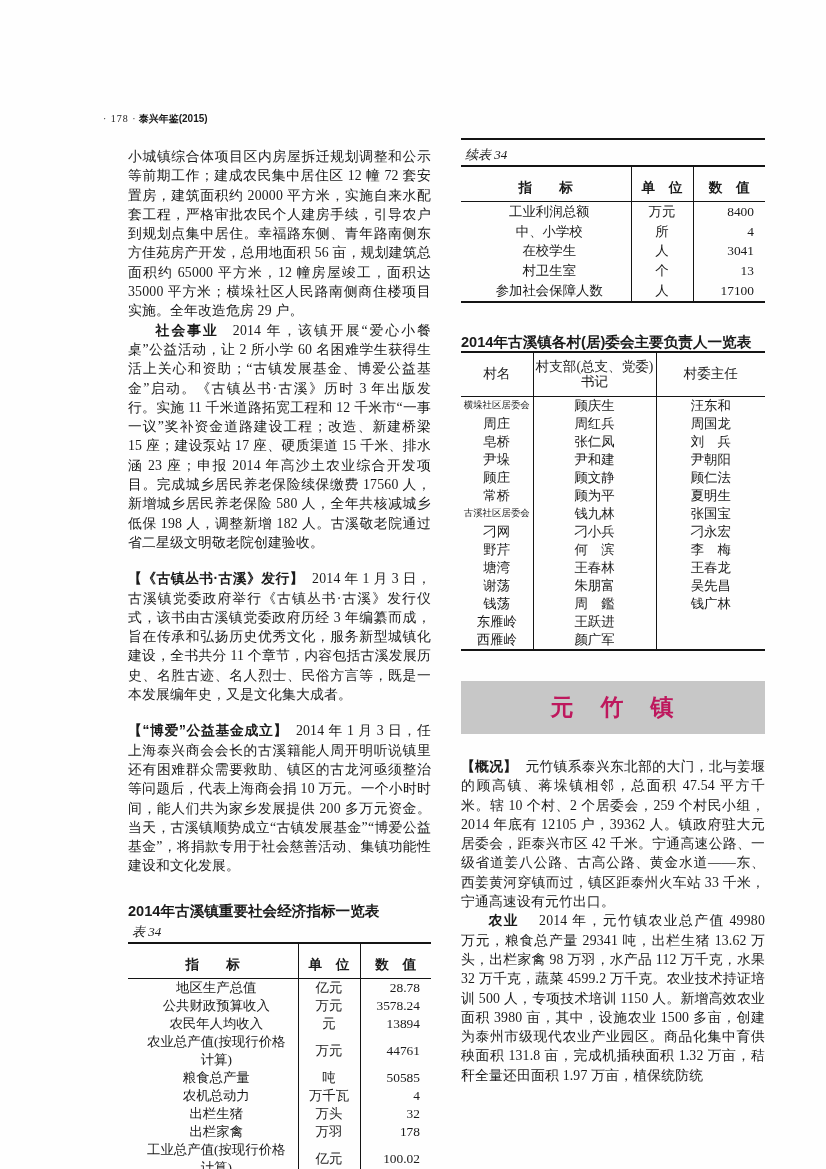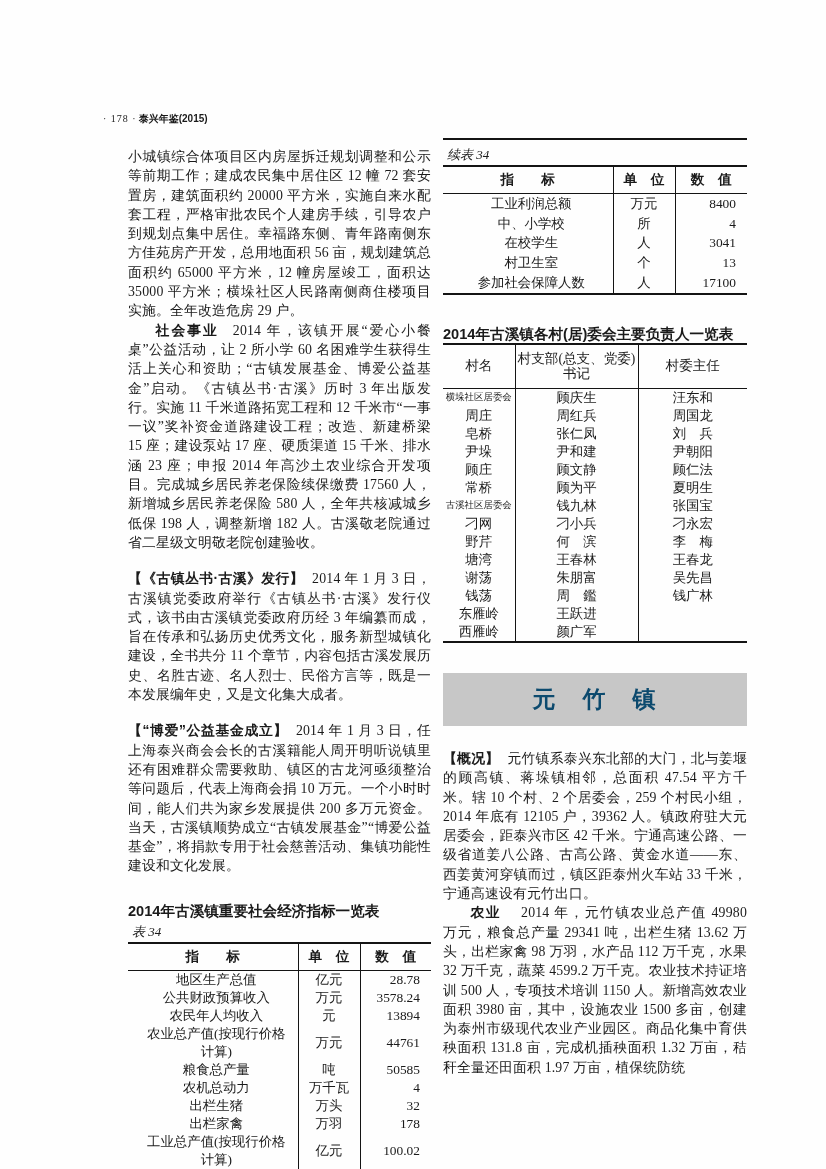--- a/index.html
+++ b/index.html
@@ -5,52 +5,52 @@
   html,body{margin:0;padding:0;background:#e9e9e9;}
   .page{position:relative;width:826px;height:1169px;background:#fefefdff;background:#fefefe;color:#1a1a1a;
         font-family:"Liberation Serif","DejaVu Serif",serif;overflow:hidden;}
   
   .page-header{position:absolute;left:103px;top:112px;font-size:10px;white-space:nowrap;}
   .pg{letter-spacing:1px;}
   .bt{font-family:"Liberation Sans","DejaVu Sans",sans-serif;font-weight:bold;margin-left:2px;}
   
   .col{position:absolute;margin-left:28px;}
   .col-left{left:100px;top:147px;width:303px;}
-  .col-right{left:415px;top:138px;width:304px;}
+  .col-right{left:433px;top:138px;width:304px;}
   
   .body{margin:0;font-size:13.8px;line-height:19.3px;text-align:justify;text-justify:inter-character;
         letter-spacing:0.2px;}
   .ind{text-indent:2em;}
   .gap{margin-top:17px;}
   .lbl{font-family:"Liberation Sans","DejaVu Sans",sans-serif;font-weight:bold;margin-right:14px;}
   .lbl.wide{margin-right:20px;}
   .bh{font-family:"Liberation Sans","DejaVu Sans",sans-serif;font-weight:bold;margin-right:8px;}
   
   .tblblock{margin-top:26px;}
   .tbl-title{text-align:left;font-family:"Liberation Sans","DejaVu Sans",sans-serif;font-weight:bold;
              font-size:14.6px;line-height:18px;}
   .tbl-title.mt{margin-top:30px;}
   .tbl-label{font-style:italic;font-size:13px;margin:4px 0 3px 4px;line-height:15px;}
   .cont-rule{border-top:2.6px solid #141414;margin-bottom:7px;}
   table.yb{width:100%;border-collapse:collapse;table-layout:fixed;
            border-top:2.6px solid #141414;border-bottom:2.6px solid #141414;font-size:13.4px;}
-  .yb th{font-weight:bold;border-bottom:1.4px solid #141414;padding:4px 2px 4px;font-size:13.6px;text-align:center;}
+  .yb th{font-weight:bold;border-bottom:1.4px solid #141414;padding:12px 2px 4px;font-size:13.6px;text-align:center;}
   .yb td+td,.yb th+th{border-left:1.9px solid #141414;}
   .yb td{height:18.1px;padding:0 6px;overflow:hidden;}
   .t34c td{height:19.8px;}
   .yb td.l{text-align:center;padding-left:13px;}
   .yb td.c{text-align:center;}
   .yb td.r{text-align:right;padding-right:11px;}
   .t35{font-size:13.4px;}
   .t35 th{font-weight:normal;padding:6px 2px;}
   .t35 .hl{display:block;line-height:15.5px;}
   .t35 td{text-align:center;padding:0 2px;white-space:nowrap;height:17.9px;}
   
   .town-box{margin-top:30px;height:53px;background:#c7c7c7;display:flex;align-items:center;justify-content:center;
-            font-family:"Liberation Sans","DejaVu Sans",sans-serif;font-weight:bold;font-size:23px;color:#0c4a6e;
+            font-family:"Liberation Sans","DejaVu Sans",sans-serif;font-weight:bold;font-size:23px;color:#be185d;
             letter-spacing:2px;margin-bottom:23px;}
 </style>
 </head>
 <body>
 
 <div class="page">
 
   <div class="page-header">
     <span class="pg">· 178 ·</span><span class="bt">泰兴年鉴(2015)</span>
   </div>

